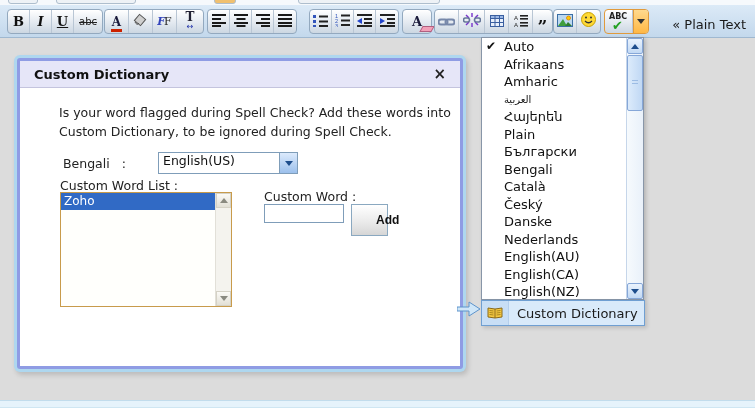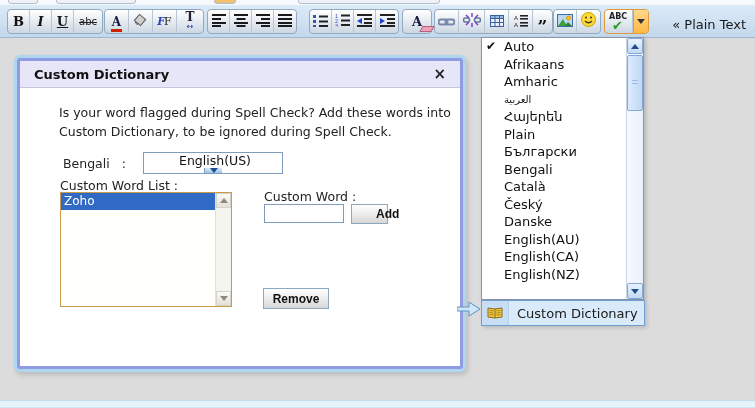--- a/index.html
+++ b/index.html
@@ -70,40 +70,40 @@
   #dialog-titlebar {
     height:27px; background:#e6e6f8; border-bottom:1px solid #c4c4de;
     display:flex; align-items:center; justify-content:space-between; padding:0 14px;
   }
   #dialog-title { font-size:13px; font-weight:bold; color:#111; }
   #dialog-close { font-size:15px; font-weight:bold; color:#222; cursor:default; line-height:14px; }
   .dlg-text { position:absolute; font-size:12.5px; color:#222; }
   #dlg-desc { left:39px; top:42px; line-height:19px; }
   #lang-label { left:43px; top:95px; white-space:pre; }
   #lang-select {
-    position:absolute; left:123px; top:91px; width:140px; height:22px;
-    border:1px solid #7f9db9; background:#fff; display:flex; align-items:center;flex-direction:column;
+    position:absolute; left:138px; top:91px; width:140px; height:22px;
+    border:1px solid #7f9db9; background:#fff; display:flex; 
   }
   #lang-select .val { flex:1; font-size:12.5px; color:#111; padding-left:4px; }
   #lang-select .dd {
     width:18px; height:100%; display:flex; align-items:center; justify-content:center;
     background:linear-gradient(#dceafc,#9cc0ec); border-left:1px solid #7f9db9;
   }
   #lang-select .dd i { width:0;height:0;border-left:4px solid transparent;border-right:4px solid transparent;border-top:5px solid #1d4d8c; }
   #wordlist-label { left:40px; top:117px; }
   #wordlist {
     position:absolute; left:40px; top:131px; width:172px; height:115px;
     border:1px solid #c89b4b; background:#fffffc;
   }
   #wordlist .item-selected { height:17px; background:#316ac5; color:#fff; font-size:12px; padding:1px 0 0 3px; margin-right:16px; }
   .vscroll { position:absolute; right:0; top:0; bottom:0; width:16px; background:#f4f3ee; border-left:1px solid #e2e0d8; }
   .vscroll .sb-btn { position:absolute; left:0; width:100%; height:15px; background:linear-gradient(#fbfaf6,#e2e0d6); border:1px solid #d5d2c6; display:flex; align-items:center; justify-content:center; }
   #cword-label { left:244px; top:128px; }
   #cword-input { position:absolute; left:244px; top:143px; width:80px; height:19px; border:1px solid #7f9db9; font-size:12px; padding:1px 3px; background:#fff; }
-  #add-btn { position:absolute; left:331px; top:143px; width:37px; height:20px;padding-left:24px; }
+  #add-btn { position:absolute; left:331px; top:143px; width:37px; height:32px;padding-left:24px; }
   #remove-btn { position:absolute; left:243px; top:227px; width:66px; height:21px; }
 
   
   #lang-menu {
     position:absolute; left:481px; top:37px; width:163px; height:263px;
     background:#fff; border:1px solid #8896a8; box-shadow:2px 2px 4px rgba(0,0,0,0.18);
   }
   .menu-item { height:17.5px; font-size:13px; color:#111; padding-left:22px; display:flex; align-items:center; position:relative; cursor:default; }
   .menu-item .chk { position:absolute; left:4px; top:1px; font-size:12px; color:#111; }
   .menu-item.rtl { font-size:10px; }
@@ -396,21 +396,20 @@
               </div>
             <div class="sb-btn" style="bottom:0;">
                 <span class="tri-down"></span>
               </div>
           </div>
         </div>
 
         <span id="cword-label" class="dlg-text">Custom Word :</span>
         <input id="cword-input" type="text" value="" style="">
         <button id="add-btn" class="xp-btn">Add</button>
-        <button id="remove-btn" class="xp-btn">Remove</button>
 
       </div>
     </div>
   </div>
 
   <div id="lang-menu">
     <div class="menu-item">
       <span class="chk">✔</span>
       <span>Auto</span>
     </div>
@@ -436,20 +435,23 @@
         <span>Bengali</span>
       </div>
     <div class="menu-item">
         <span>Català</span>
       </div>
     <div class="menu-item">
         <span>Český</span>
       </div>
     <div class="menu-item">
         <span>Danske</span>
+      </div>
+    <div class="menu-item">
+        <span>Nederlands</span>
       </div>
     <div class="menu-item">
         <span>English(AU)</span>
       </div>
     <div class="menu-item">
         <span>English(CA)</span>
       </div>
     <div class="menu-item">
         <span>English(NZ)</span>
       </div>

